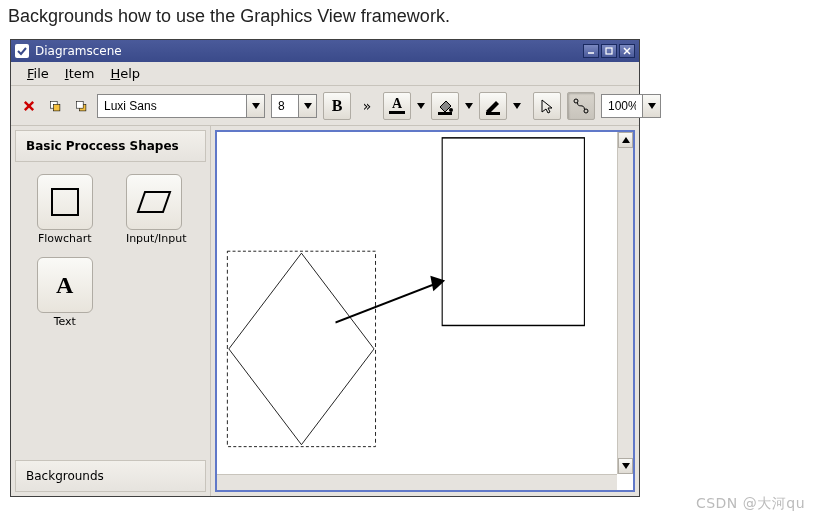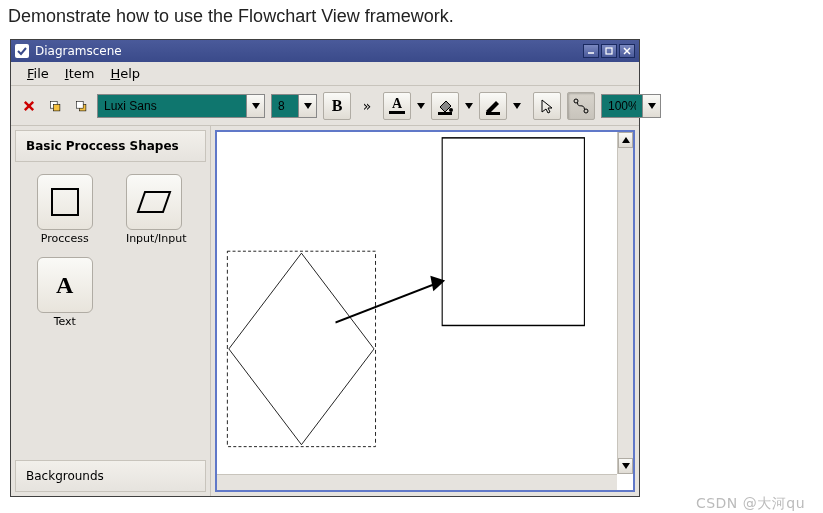--- a/index.html
+++ b/index.html
@@ -13,21 +13,21 @@
   .titlebar .win-btn { width:16px;height:14px;margin-left:2px;border:1px solid #1a2a60;background:linear-gradient(#7a88c0,#4a5a9a);display:flex;align-items:center;justify-content:center;cursor:pointer;}
   .titlebar .win-btn svg{width:10px;height:10px;}
   .menubar { height:24px; display:flex; align-items:center; padding:0 8px; background:#e6e3de; border-bottom:1px solid #c8c4bc;}
   .menubar .menu-item { padding:2px 8px; cursor:pointer; }
   .menubar .menu-item .ul { text-decoration: underline; }
   .toolbar { height:40px; display:flex; align-items:center; gap:6px; padding:4px 8px; background:#e6e3de; border-bottom:1px solid #c8c4bc;}
   .tbtn { height:28px; min-width:28px; padding:0 4px; border:1px solid #b0aca4; background:linear-gradient(#fafaf7,#e0dcd4); display:flex; align-items:center; justify-content:center; cursor:pointer; border-radius:2px; position:relative;}
   .tbtn.active { background:linear-gradient(#d8d4cc,#c8c4bc); box-shadow: inset 1px 1px 2px rgba(0,0,0,.2);}
   .tbtn.nobord { border:none; background:none; min-width:20px;}
   .combo { display:flex; align-items:center; }
-  .combo input { height:24px; border:1px solid #888; padding:2px 6px; font-size:12px; background:#0f766e;}
+  .combo input { height:24px; border:1px solid #888; padding:2px 6px; font-size:12px; background:#ffffff;}
   .combo .arrow { height:24px; width:18px; border:1px solid #888; border-left:none; background:linear-gradient(#fafaf7,#e0dcd4); display:flex;align-items:center;justify-content:center;cursor:pointer;}
   .drop { width:12px; display:flex;align-items:center;justify-content:center;}
   svg { display:block; }
   .body { display:flex; height:370px; }
   .sidebar { width:200px; background:#e6e3de; border-right:1px solid #c8c4bc; display:flex; flex-direction:column; }
   .section-hdr { font-weight:bold; font-size:12px; padding:8px 10px; border:1px solid #c8c4bc; margin:4px; background:linear-gradient(#f2f0eb,#e6e3de);}
   .shapes { display:grid; grid-template-columns: 1fr 1fr; gap:4px 4px; padding:8px 10px; justify-items:center;}
   .shape-btn { width:56px;height:56px;border:1px solid #b0aca4;border-radius:6px;background:linear-gradient(#fafaf7,#e8e4dc);display:flex;align-items:center;justify-content:center;cursor:pointer;}
   .shape-lbl { font-size:11px; text-align:center; padding:2px 0 8px 0;}
   .sidebar .grow { flex:1; }
@@ -35,21 +35,21 @@
   .vscroll { position:absolute; right:0; top:0; bottom:16px; width:16px; background:#e6e3de; border-left:1px solid #c8c4bc;}
   .vscroll .up,.vscroll .dn{height:16px;border:1px solid #b0aca4;background:linear-gradient(#fafaf7,#e0dcd4);display:flex;align-items:center;justify-content:center;cursor:pointer;}
   .vscroll .track{height:calc(100% - 32px);}
   .hscroll { position:absolute; left:0; right:16px; bottom:0; height:16px; background:#e6e3de; border-top:1px solid #c8c4bc;}
   .canvas { position:absolute; left:0; top:0; right:16px; bottom:16px; }
   .watermark { position:absolute; right:18px; bottom:0px; font-size:14px; color:#bbb; letter-spacing:.5px;margin-left:8px;}
 </style>
 </head>
 <body>
 
-<div class="intro">Demonstrate how to use the Flowchart View framework.</div>
+<div class="intro">Backgrounds how to use the Graphics View framework.</div>
 
 <div class="window">
 
   <div class="titlebar">
     <div class="tb-icon">
       <svg viewBox="0 0 10 10">
           <polyline points="1,5 4,8 9,2" fill="none" stroke="#3a4a8a" stroke-width="2"></polyline>
         </svg>
     </div>
     <span>Diagramscene</span>
@@ -181,21 +181,21 @@
 
     <div class="sidebar">
       <div class="section-hdr">Basic Proccess Shapes</div>
       <div class="shapes">
         <div>
           <div class="shape-btn">
             <svg width="40" height="40" viewBox="0 0 40 40">
                 <rect x="7" y="7" width="26" height="26" fill="none" stroke="#000" stroke-width="2"></rect>
               </svg>
           </div>
-          <div class="shape-lbl">Proccess</div>
+          <div class="shape-lbl">Flowchart</div>
         </div>
         <div>
           <div class="shape-btn">
             <svg width="40" height="40" viewBox="0 0 40 40">
                 <polygon points="11,10 36,10 29,30 4,30" fill="none" stroke="#000" stroke-width="2"></polygon>
               </svg>
           </div>
           <div class="shape-lbl">Input/Input</div>
         </div>
         <div>

